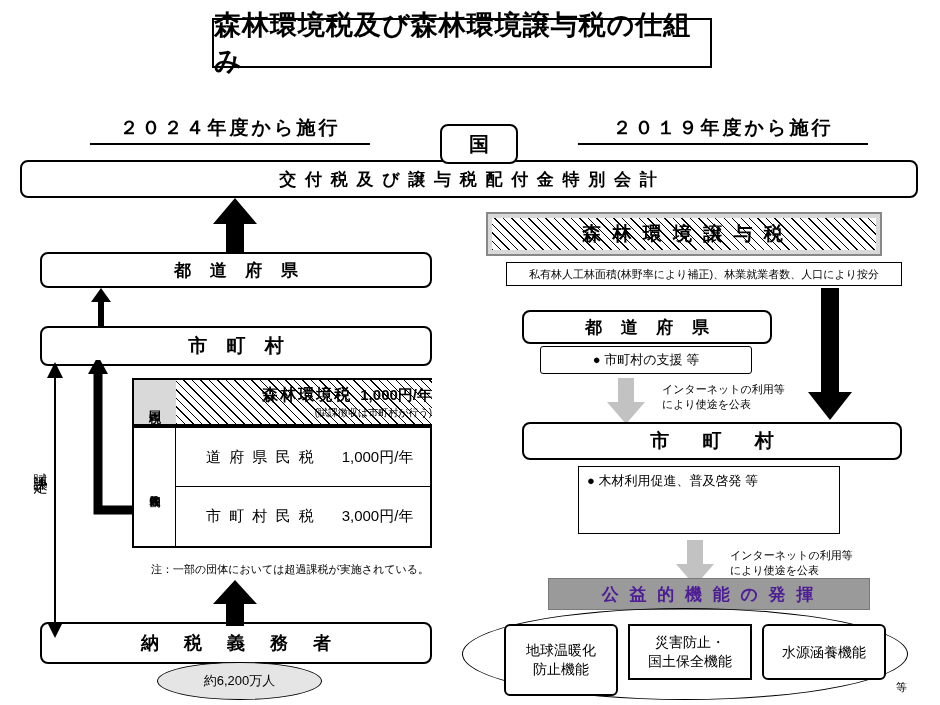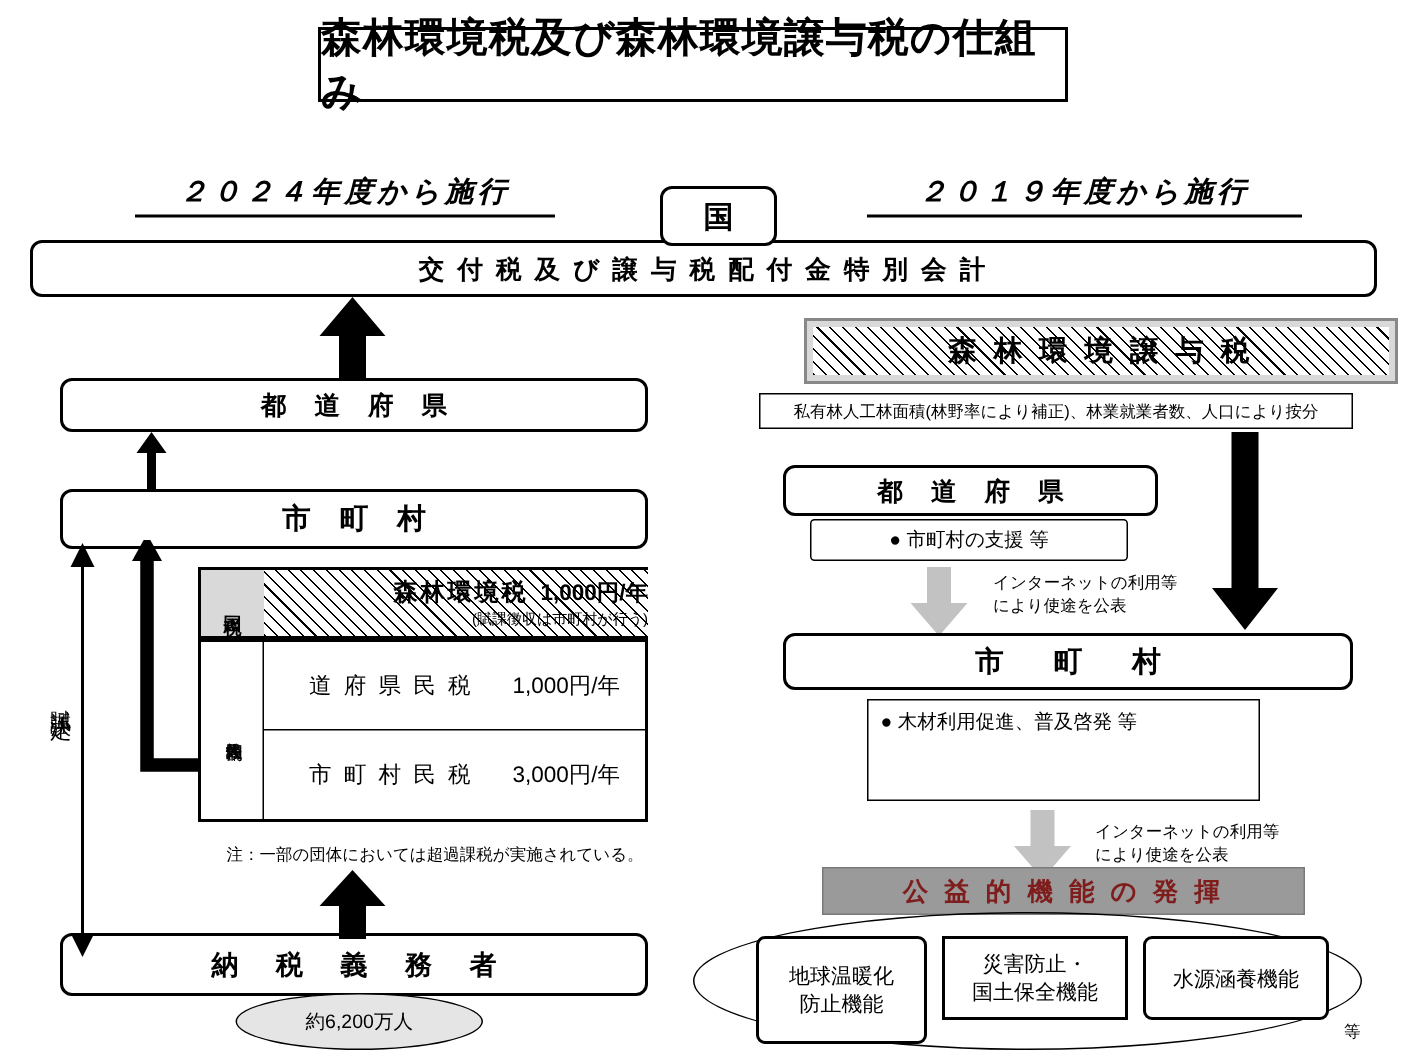--- a/index.html
+++ b/index.html
@@ -27,21 +27,20 @@
     display: flex; align-items: center; justify-content: center;
     font-size: 27px; font-weight: bold; letter-spacing: 1px;
   }
 
   
   .sec-head {
     font-size: 19px; font-weight: bold; letter-spacing: 3px;
     text-align: center;
     border-bottom: 2px solid #000;
     padding-bottom: 2px;
-    font-style: italic;
   }
 
   
   .rbox {
     border: 2px solid #000;
     border-radius: 8px;
     background: #fff;
     display: flex; align-items: center; justify-content: center;
     font-size: 17px; font-weight: bold;
   }
@@ -152,21 +151,21 @@
 
     <path d="M112,150 L78,150 L78,6" stroke="#000" stroke-width="9" fill="none"></path>
     <polygon class="blk" points="78,-4 88,14 68,14"></polygon>
 
     <path d="M35,268 L35,14" stroke="#000" stroke-width="2" fill="none"></path>
     <polygon class="blk" points="35,2 43,18 27,18"></polygon>
     <polygon class="blk" points="35,278 43,262 27,262"></polygon>
   </svg>
   <div class="abs vlabel" style="left:32px; top:462px;">賦課決定</div>
 
-  <div class="abs" style="left:536px; top:212px; width:396px; height:44px; border:2px solid #888; background:#d9d9d9; display:flex; align-items:center; justify-content:center;">
+  <div class="abs" style="left:486px; top:212px; width:396px; height:44px; border:2px solid #888; background:#d9d9d9; display:flex; align-items:center; justify-content:center;">
     <div class="hatch" style="position:absolute; left:4px; top:4px; right:4px; bottom:4px;"></div>
     <span style="position:relative; font-size:19px; font-weight:bold; letter-spacing:3px;">森 林 環 境 譲 与 税</span>
   </div>
 
   <div class="abs sbox" style="left:506px; top:262px; width:396px; height:24px; font-size:11px;">私有林人工林面積(林野率により補正)、林業就業者数、人口により按分</div>
 
   <svg class="abs" style="left:800px; top:288px; width:60px; height:132px;" viewBox="0 0 60 132">
     <polygon class="blk" points="21,0 39,0 39,104 52,104 30,132 8,104 21,104"></polygon>
   </svg>
 
@@ -188,21 +187,21 @@
   </div>
 
   <svg class="abs" style="left:672px; top:540px; width:46px; height:46px;" viewBox="0 0 46 46">
     <polygon class="gry" points="15,0 31,0 31,24 42,24 23,46 4,24 15,24"></polygon>
   </svg>
 
   <div class="abs" style="left:730px; top:548px; width:175px; font-size:11px; line-height:1.35; white-space:pre-line;">インターネットの利用等
 により使途を公表</div>
 
   <div class="abs grayfill" style="left:548px; top:578px; width:322px; height:32px; border:1px solid #7a7a7a; display:flex; align-items:center; justify-content:center;">
-    <span style="color:#7f1d1d; font-size:17px; font-weight:bold; letter-spacing:3px;">公 益 的 機 能 の 発 揮</span>
+    <span style="color:#4c1d95; font-size:17px; font-weight:bold; letter-spacing:3px;">公 益 的 機 能 の 発 揮</span>
   </div>
 
   <div class="abs" style="left:462px; top:608px; width:446px; height:92px; border:1.5px solid #000; border-radius:50%;"></div>
 
   <div class="abs rbox" style="left:504px; top:624px; width:114px; height:72px; border-radius:6px; font-size:14px; font-weight:normal; text-align:center; line-height:1.35; white-space:pre-line;">地球温暖化
 防止機能</div>
   <div class="abs rbox" style="left:628px; top:624px; width:124px; height:56px; border-radius:0; font-size:14px; font-weight:normal; text-align:center; line-height:1.35; white-space:pre-line;">災害防止・
 国土保全機能</div>
   <div class="abs rbox" style="left:762px; top:624px; width:124px; height:56px; border-radius:6px; font-size:14px; font-weight:normal; text-align:center; line-height:1.35; white-space:pre-line;">水源涵養機能</div>
 

